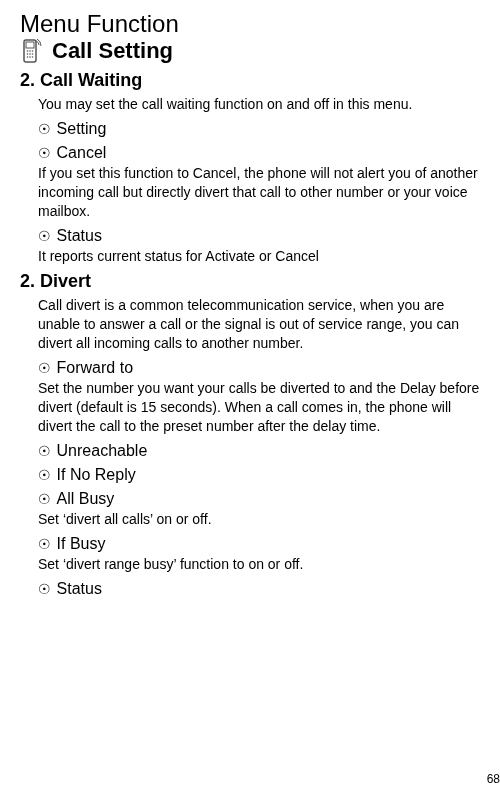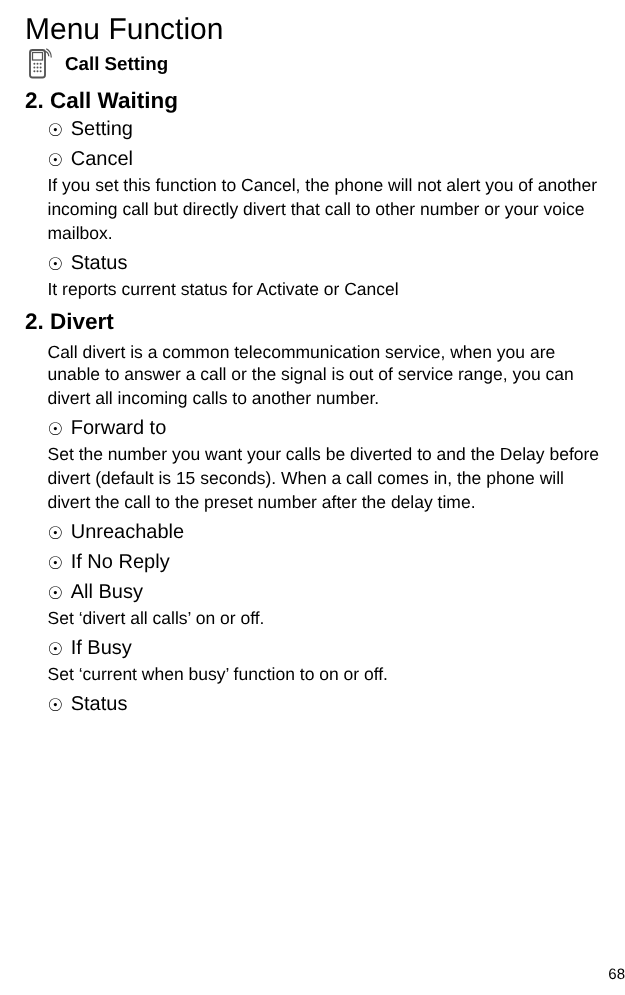--- a/index.html
+++ b/index.html
@@ -26,21 +26,21 @@
       align-items: center;
       margin-bottom: 6px;
     }
     .phone-icon {
       width: 22px;
       height: 26px;
       margin-right: 10px;
       display: inline-block;
     }
     .section-title {
-      font-size: 15px;
+      font-size: 22px;
       font-weight: bold;
     }
     .numbered-heading {
       font-size: 18px;
       font-weight: bold;
       margin-bottom: 4px;
     }
     .intro-text {
       font-size: 14px;
       margin-left: 18px;
@@ -97,20 +97,21 @@
       <circle cx="12.5" cy="19" r="0.8" fill="#555"></circle>
       <path d="M 16 3 Q 19 4 19 7" fill="none" stroke="#555" stroke-width="1"></path>
       <path d="M 17 1 Q 21 3 21 8" fill="none" stroke="#555" stroke-width="1"></path>
     </svg>
   </span>
   <span class="section-title">Call Setting</span>
 </div>
 
 <div>
   <div class="numbered-heading">2. Call Waiting</div>
+  <div class="intro-text">You may set the call waiting function on and off in this menu.</div>
 
   <div class="bullet-item">
     <div class="bullet-heading-row">
       <span class="bullet-marker">☉</span>
       <span class="bullet-title">Setting</span>
     </div>
   </div>
 
   <div class="bullet-item">
     <div class="bullet-heading-row">
@@ -161,21 +162,21 @@
       <span class="bullet-title">All Busy</span>
     </div>
     <div class="bullet-body">Set ‘divert all calls’ on or off.</div>
   </div>
 
   <div class="bullet-item">
     <div class="bullet-heading-row">
       <span class="bullet-marker">☉</span>
       <span class="bullet-title">If Busy</span>
     </div>
-    <div class="bullet-body">Set ‘current when busy’ function to on or off.</div>
+    <div class="bullet-body">Set ‘divert range busy’ function to on or off.</div>
   </div>
 
   <div class="bullet-item">
     <div class="bullet-heading-row">
       <span class="bullet-marker">☉</span>
       <span class="bullet-title">Status</span>
     </div>
   </div>
 </div>
 

